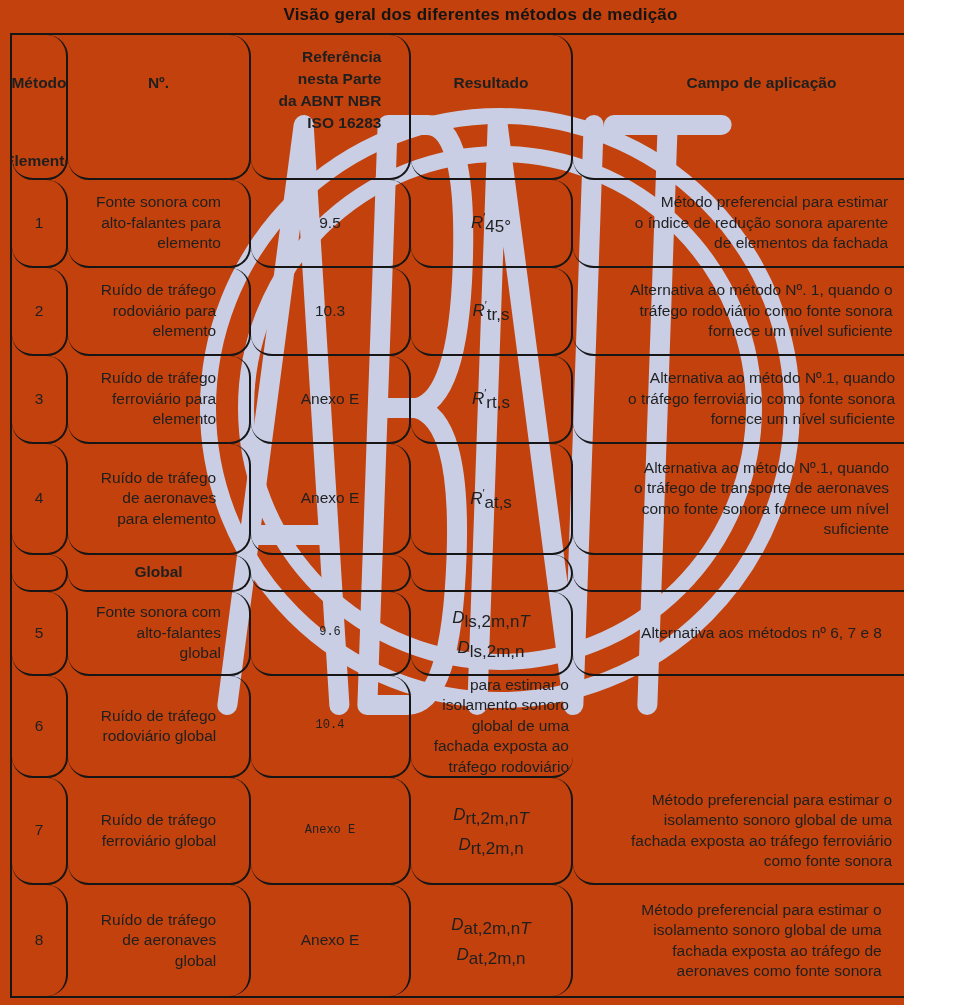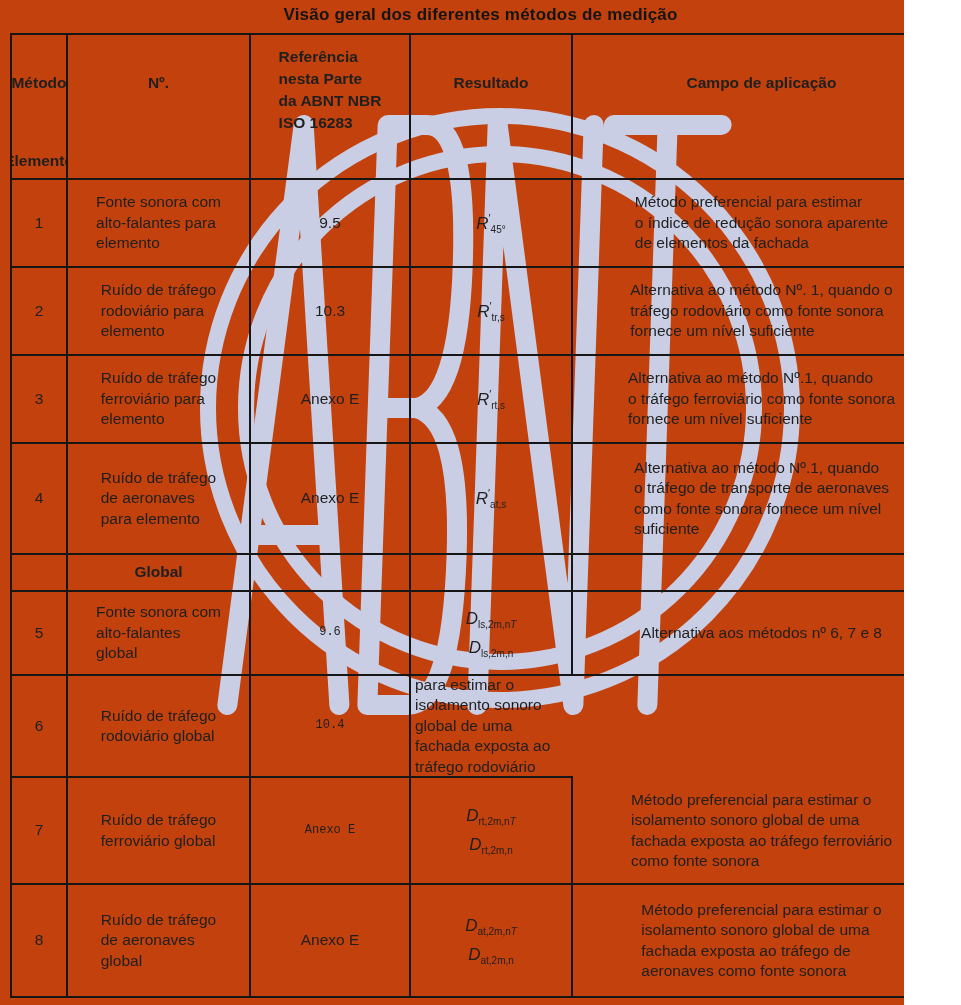--- a/index.html
+++ b/index.html
@@ -15,43 +15,43 @@
   .watermark{position:absolute;left:0;top:0;width:961px;height:1005px;z-index:0;}
   
   .tbl{
     position:absolute;left:10px;top:33px;width:942px;height:965px;z-index:1;
     box-sizing:border-box;border:2px solid #161616;display:flex;flex-direction:column;
   }
   .row{display:grid;grid-template-columns:56px 183px 160px 162px 377px;box-sizing:border-box;}
   .cell{
     box-sizing:border-box;border-right:2px solid #161616;border-bottom:2px solid #161616;
     display:flex;flex-direction:column;align-items:center;justify-content:center;
-    text-align:left;white-space:pre-line;font-size:15.5px;line-height:1.32;
-    padding:2px 4px;overflow:hidden;
+    text-align:right;white-space:pre-line;font-size:15.5px;line-height:1.32;
+    padding:2px 4px;overflow:hidden;border-radius:21px;
   }
   .cell:last-child{border-right:none;}
   .row:last-child .cell{border-bottom:none;}
   
   .row-header{height:145px;}
   .row-header .cell{font-weight:bold;justify-content:flex-start;padding-top:38px;}
   .row-header .cell-ref{padding-top:11px;line-height:1.42;}
   .row-header .cell-method{padding-bottom:7px;}
   .row-header .cell-method .spacer{flex:1;}
   
   .row-global{height:37px;}
   .row-global .cell{font-weight:bold;justify-content:center;padding:0 4px;}
   
   .r1{height:88px;} .r2{height:88px;} .r3{height:88px;} .r4{height:111px;}
   .r5{height:84px;} .r6{height:102px;} .r7{height:107px;} .r8{height:111px;}
   .serif{font-family:Liberation Mono, monospace;font-size:12px;}
   
   .math{font-size:17px;line-height:1.25;}
   .mbase{font-style:italic;}
   .prime{font-size:11px;vertical-align:7px;letter-spacing:0;}
-  .msub{font-size:10px;font-style:normal;vertical-align:-4px;line-height:1;}
+  .msub{font-size:17px;font-style:normal;vertical-align:-4px;line-height:1;}
   .mtail{font-style:italic;}
   .math + .math{margin-top:7px;}
 </style>
 </head>
 <body>
 
 <div class="page">
 
   <div class="doc-title">Visão geral dos diferentes métodos de medição</div>
 

